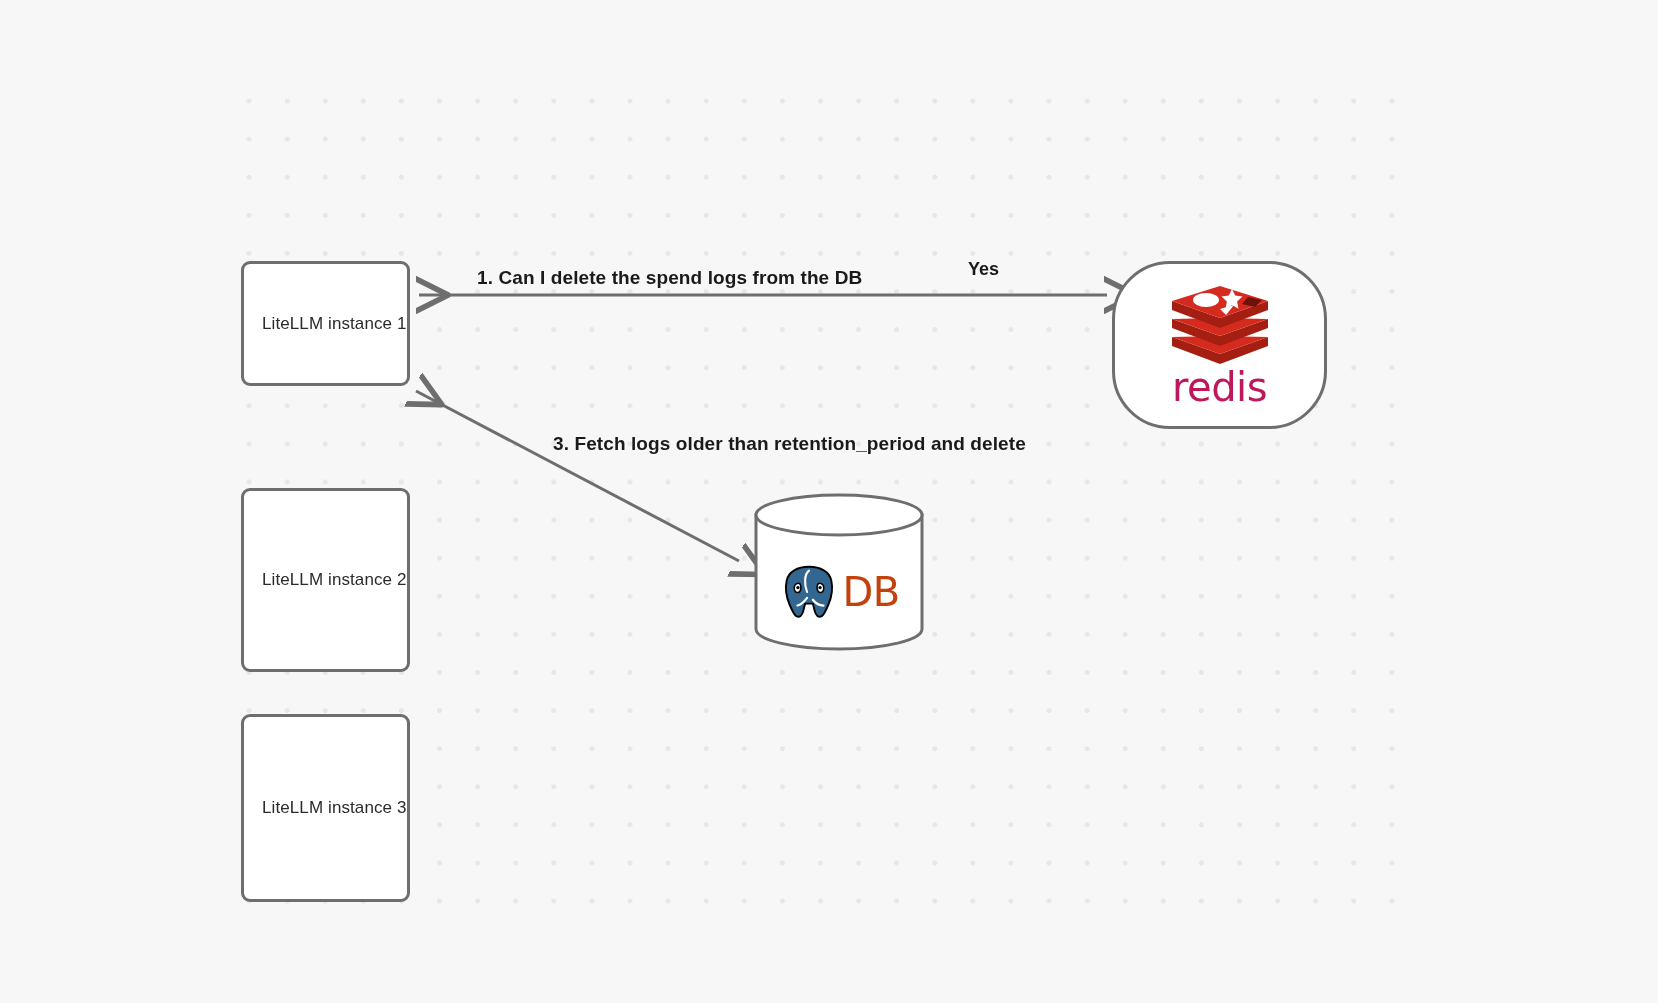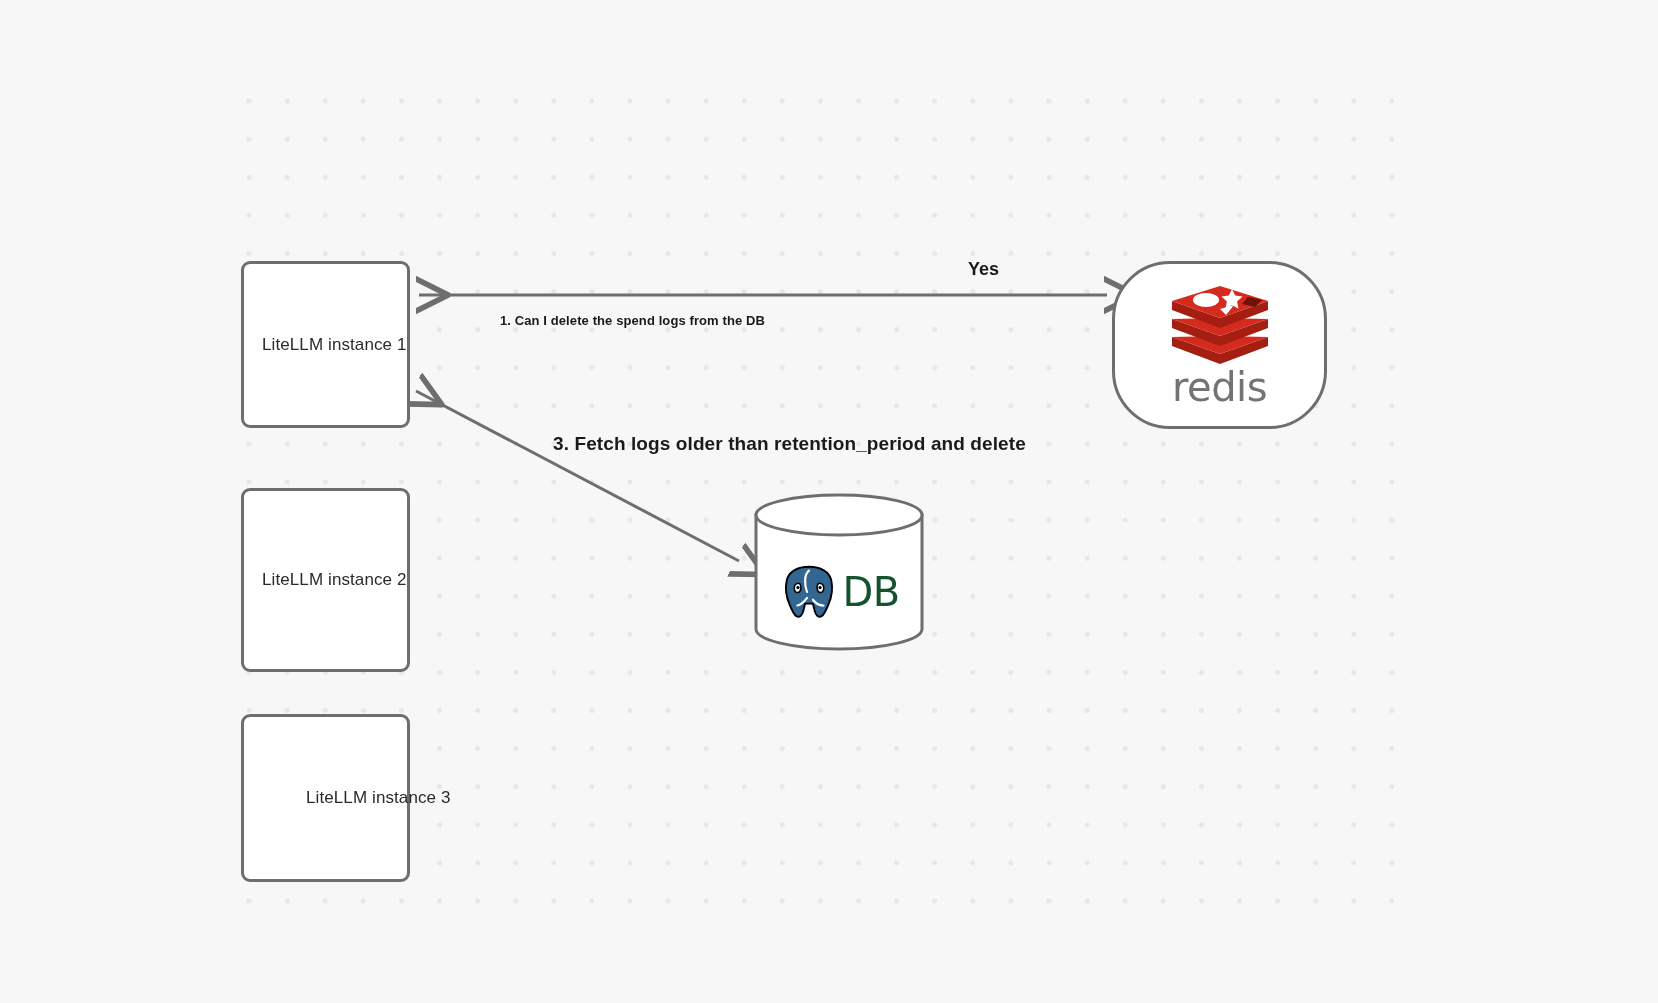--- a/index.html
+++ b/index.html
@@ -39,23 +39,23 @@
     justify-content: flex-start;
   }
   .node-box .node-label {
     font-size: 17px;
     color: #2b2b2b;
     font-family: "Liberation Sans", sans-serif;
     padding-left: 18px;
     letter-spacing: 0.1px;
     white-space: nowrap;
   }
-  #box-instance-1 { left: 241px; top: 261px; width: 169px; height: 167px; }
+  #box-instance-1 { left: 241px; top: 261px; width: 169px; height: 125px; }
   #box-instance-2 { left: 241px; top: 488px; width: 169px; height: 184px; }
-  #box-instance-3 { left: 241px; top: 714px; width: 169px; height: 168px; padding-left: 44px; }
+  #box-instance-3 { left: 241px; top: 714px; width: 169px; height: 188px; }
 
   
   #redis-node {
     position: absolute;
     left: 1112px;
     top: 261px;
     width: 215px;
     height: 168px;
     box-sizing: border-box;
     background: #ffffff;
@@ -64,21 +64,21 @@
     display: flex;
     flex-direction: column;
     align-items: center;
     justify-content: center;
   }
   #redis-logo-mark { display: block; }
   #redis-wordmark {
     font-family: "DejaVu Sans", sans-serif;
     font-size: 40px;
     font-weight: 400;
-    color: #737373;
+    color: #be185d;
     letter-spacing: -0.5px;
     line-height: 1;
     margin-top: 1px;
   }
 
   
   #db-node {
     position: absolute;
     left: 753px;
     top: 493px;
@@ -93,42 +93,42 @@
     width: 172px;
     height: 86px;
     display: flex;
     align-items: center;
     justify-content: center;
     gap: 2px;
   }
   #db-text {
     font-family: "DejaVu Sans", sans-serif;
     font-size: 40px;
-    color: #14532d;
+    color: #c2410c;
     line-height: 1;
     letter-spacing: -0.5px;
   }
 
   
   #connectors {
     position: absolute;
     left: 0; top: 0;
     width: 1658px; height: 1003px;
     pointer-events: none;
   }
 
   
   .edge-label {
     position: absolute;
     font-family: "Liberation Sans", sans-serif;
     font-weight: bold;
     color: #1a1a1a;
     white-space: nowrap;
   }
-  #label-step-1 { left: 500px; top: 267px; font-size: 13px; letter-spacing: 0.1px; margin-top: 46px; }
+  #label-step-1 { left: 477px; top: 267px; font-size: 19px; letter-spacing: 0.1px; }
   #label-yes    { left: 968px; top: 259px; font-size: 18px; }
   #label-step-2 { left: 553px; top: 433px; font-size: 19px; letter-spacing: 0.1px; }
 </style>
 </head>
 <body>
 
 <div id="canvas">
 
   <div id="dot-grid"></div>
 

